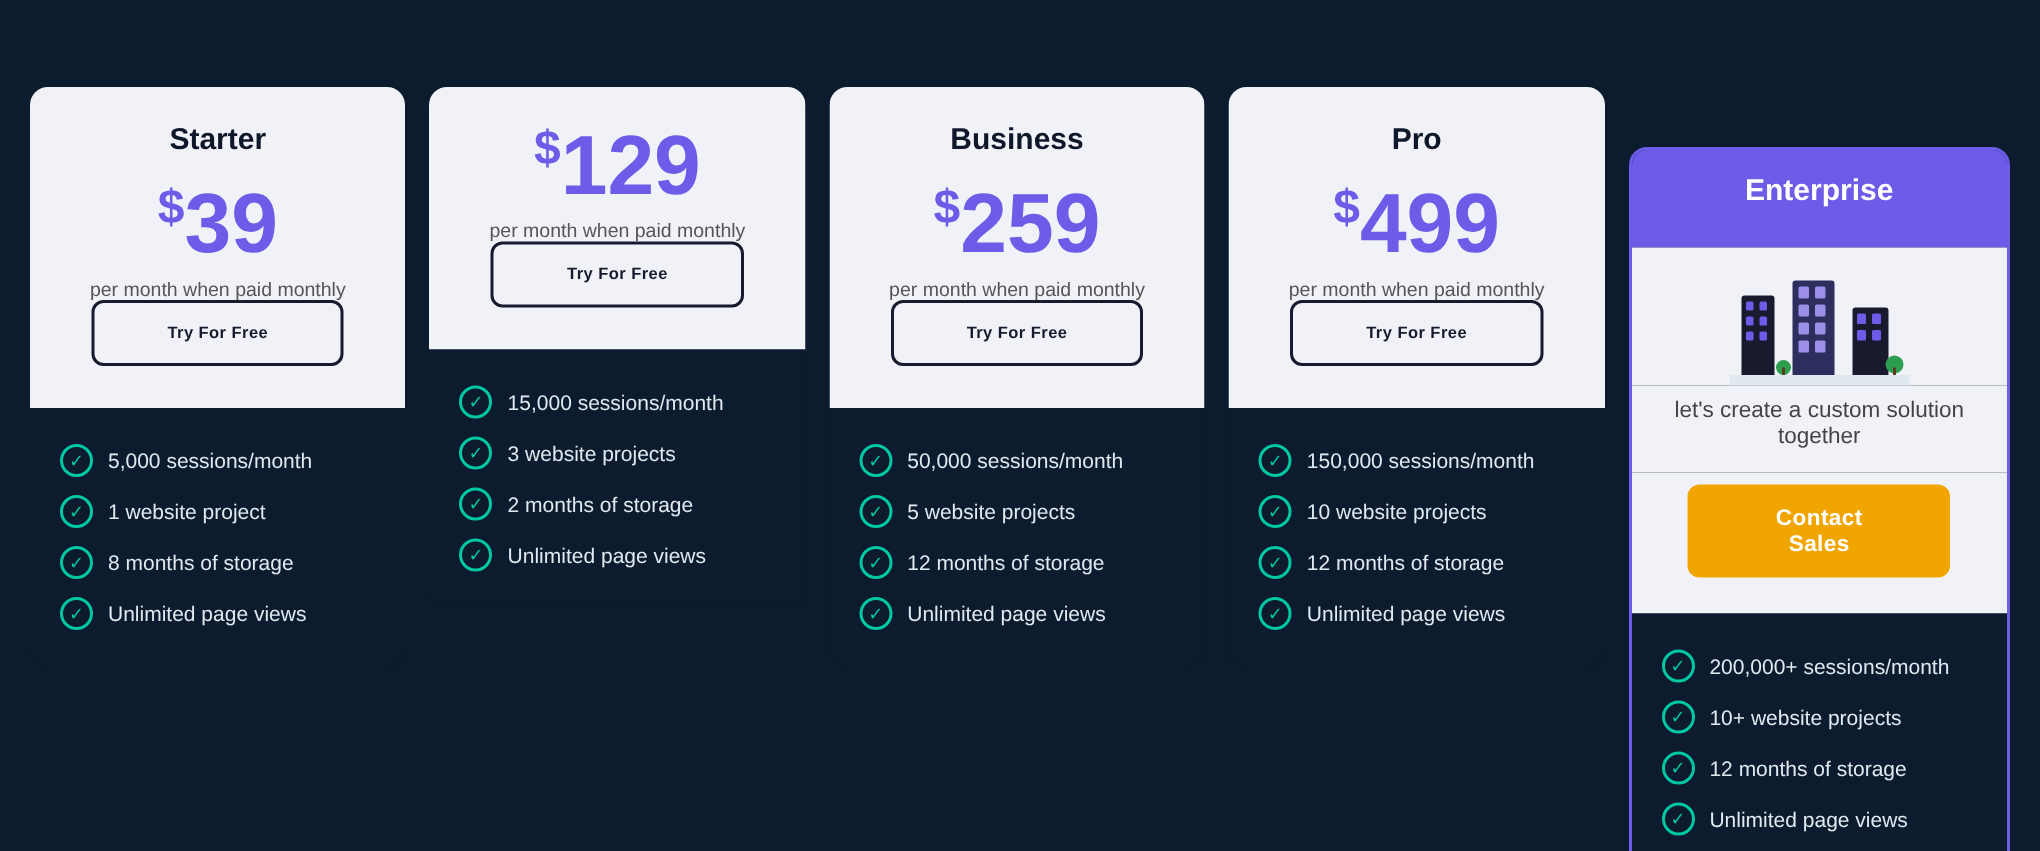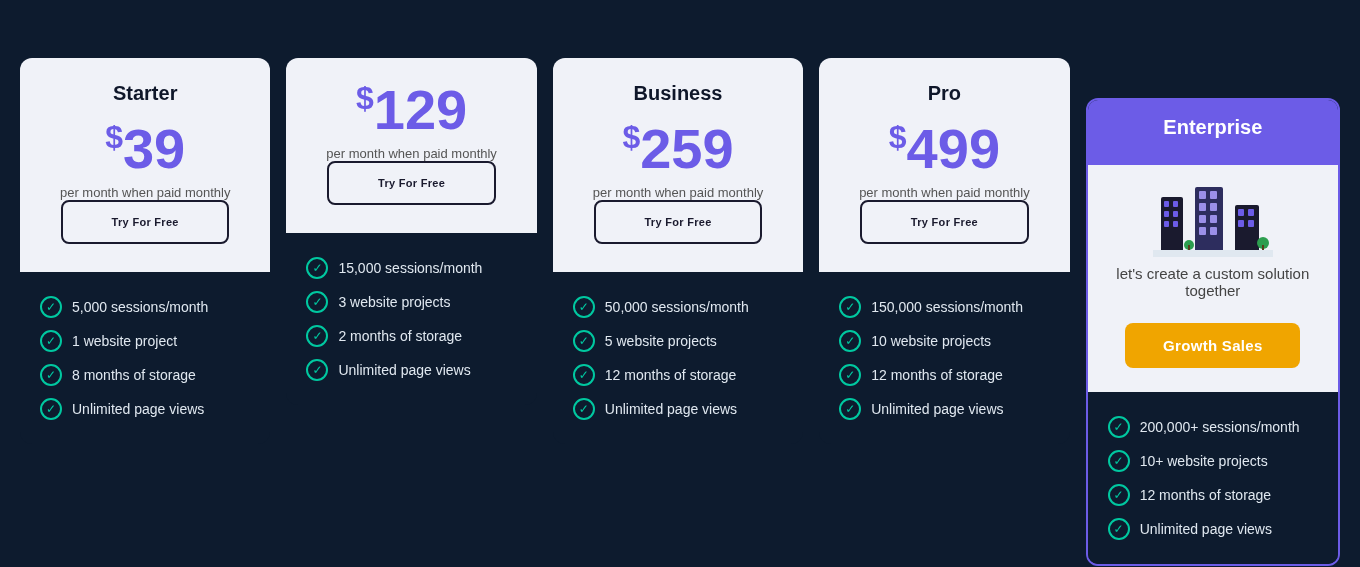--- a/index.html
+++ b/index.html
@@ -353,21 +353,21 @@
           <circle cx="36" cy="68" r="5" fill="#2d9e4f"></circle>
           <rect x="35" y="68" width="2" height="7" fill="#5a3e1b"></rect>
           <circle cx="110" cy="66" r="6" fill="#2d9e4f"></circle>
           <rect x="109" y="68" width="2" height="7" fill="#5a3e1b"></rect>
 
           <rect x="0" y="73" width="120" height="7" fill="#e0e8f0"></rect>
         </svg>
       </div>
       <div class="enterprise-custom-text">let's create a custom solution together</div>
       <div class="enterprise-btn-area">
-        <button class="contact-btn">Growth Sales</button>
+        <button class="contact-btn">Contact Sales</button>
       </div>
       <div class="card-bottom">
         <ul class="feature-list">
 
             <li class="feature-item">
               <span class="check-icon">✓</span>
               <span>200,000+ sessions/month</span>
             </li>
 
             <li class="feature-item">

